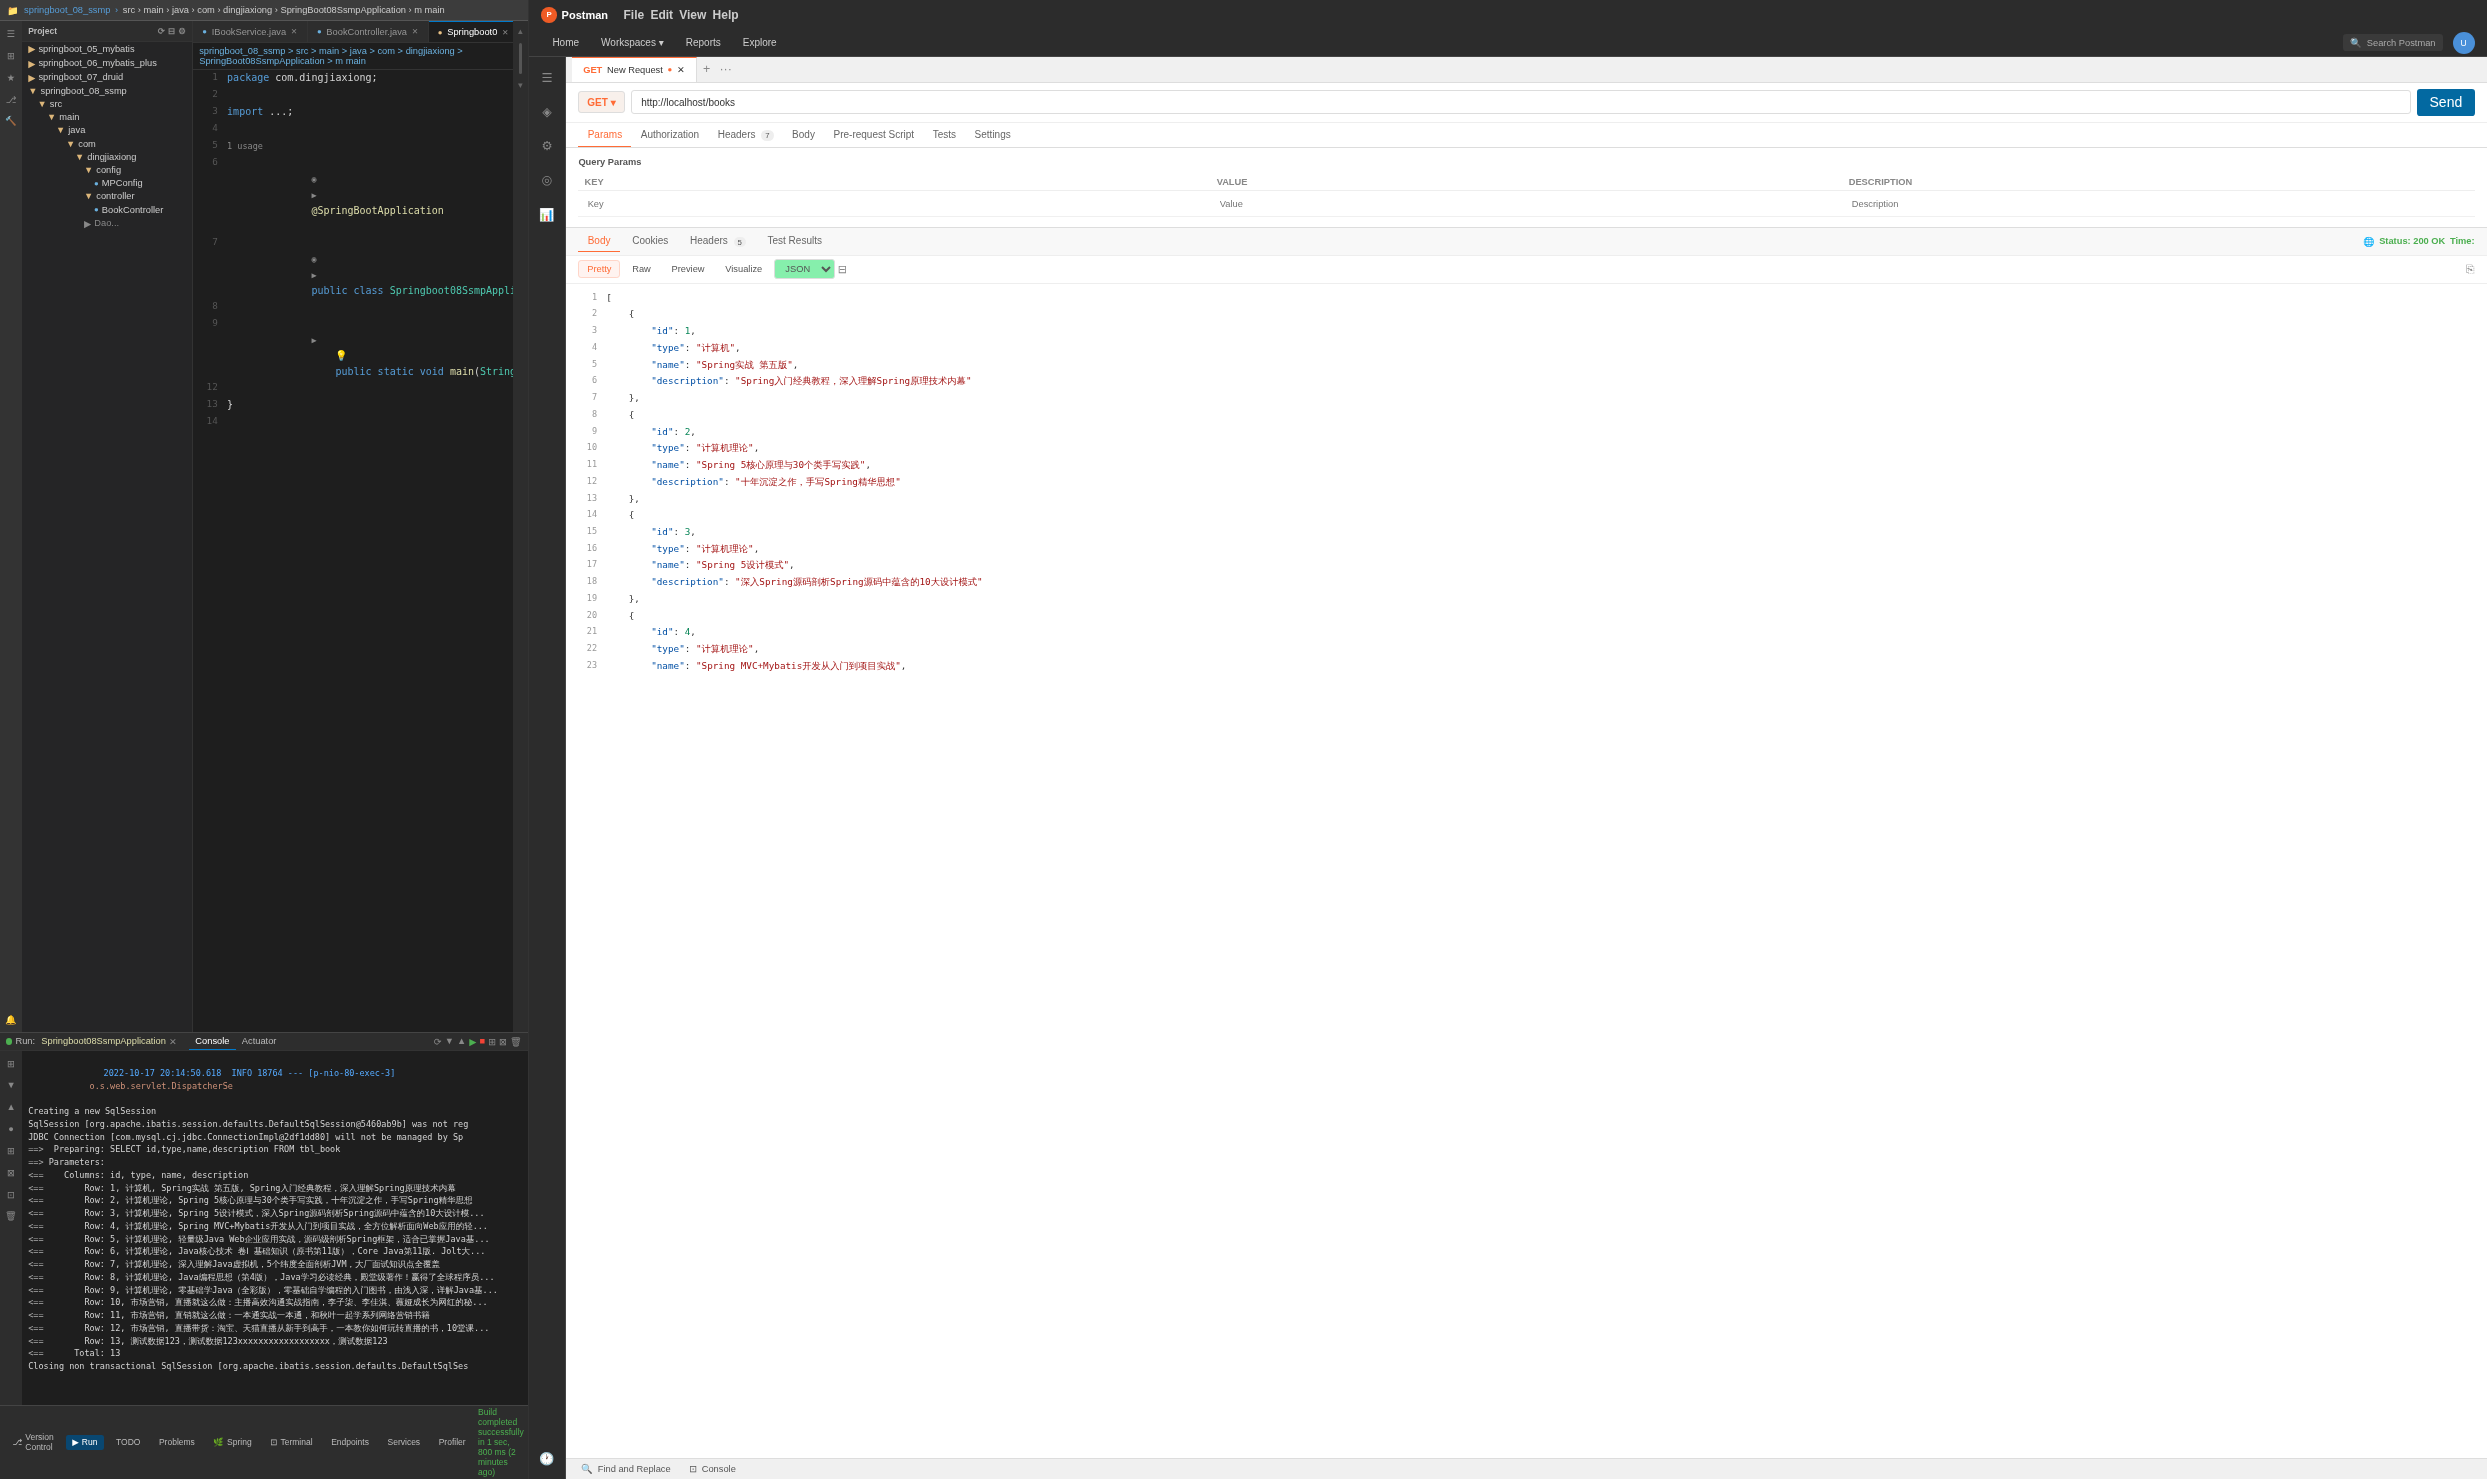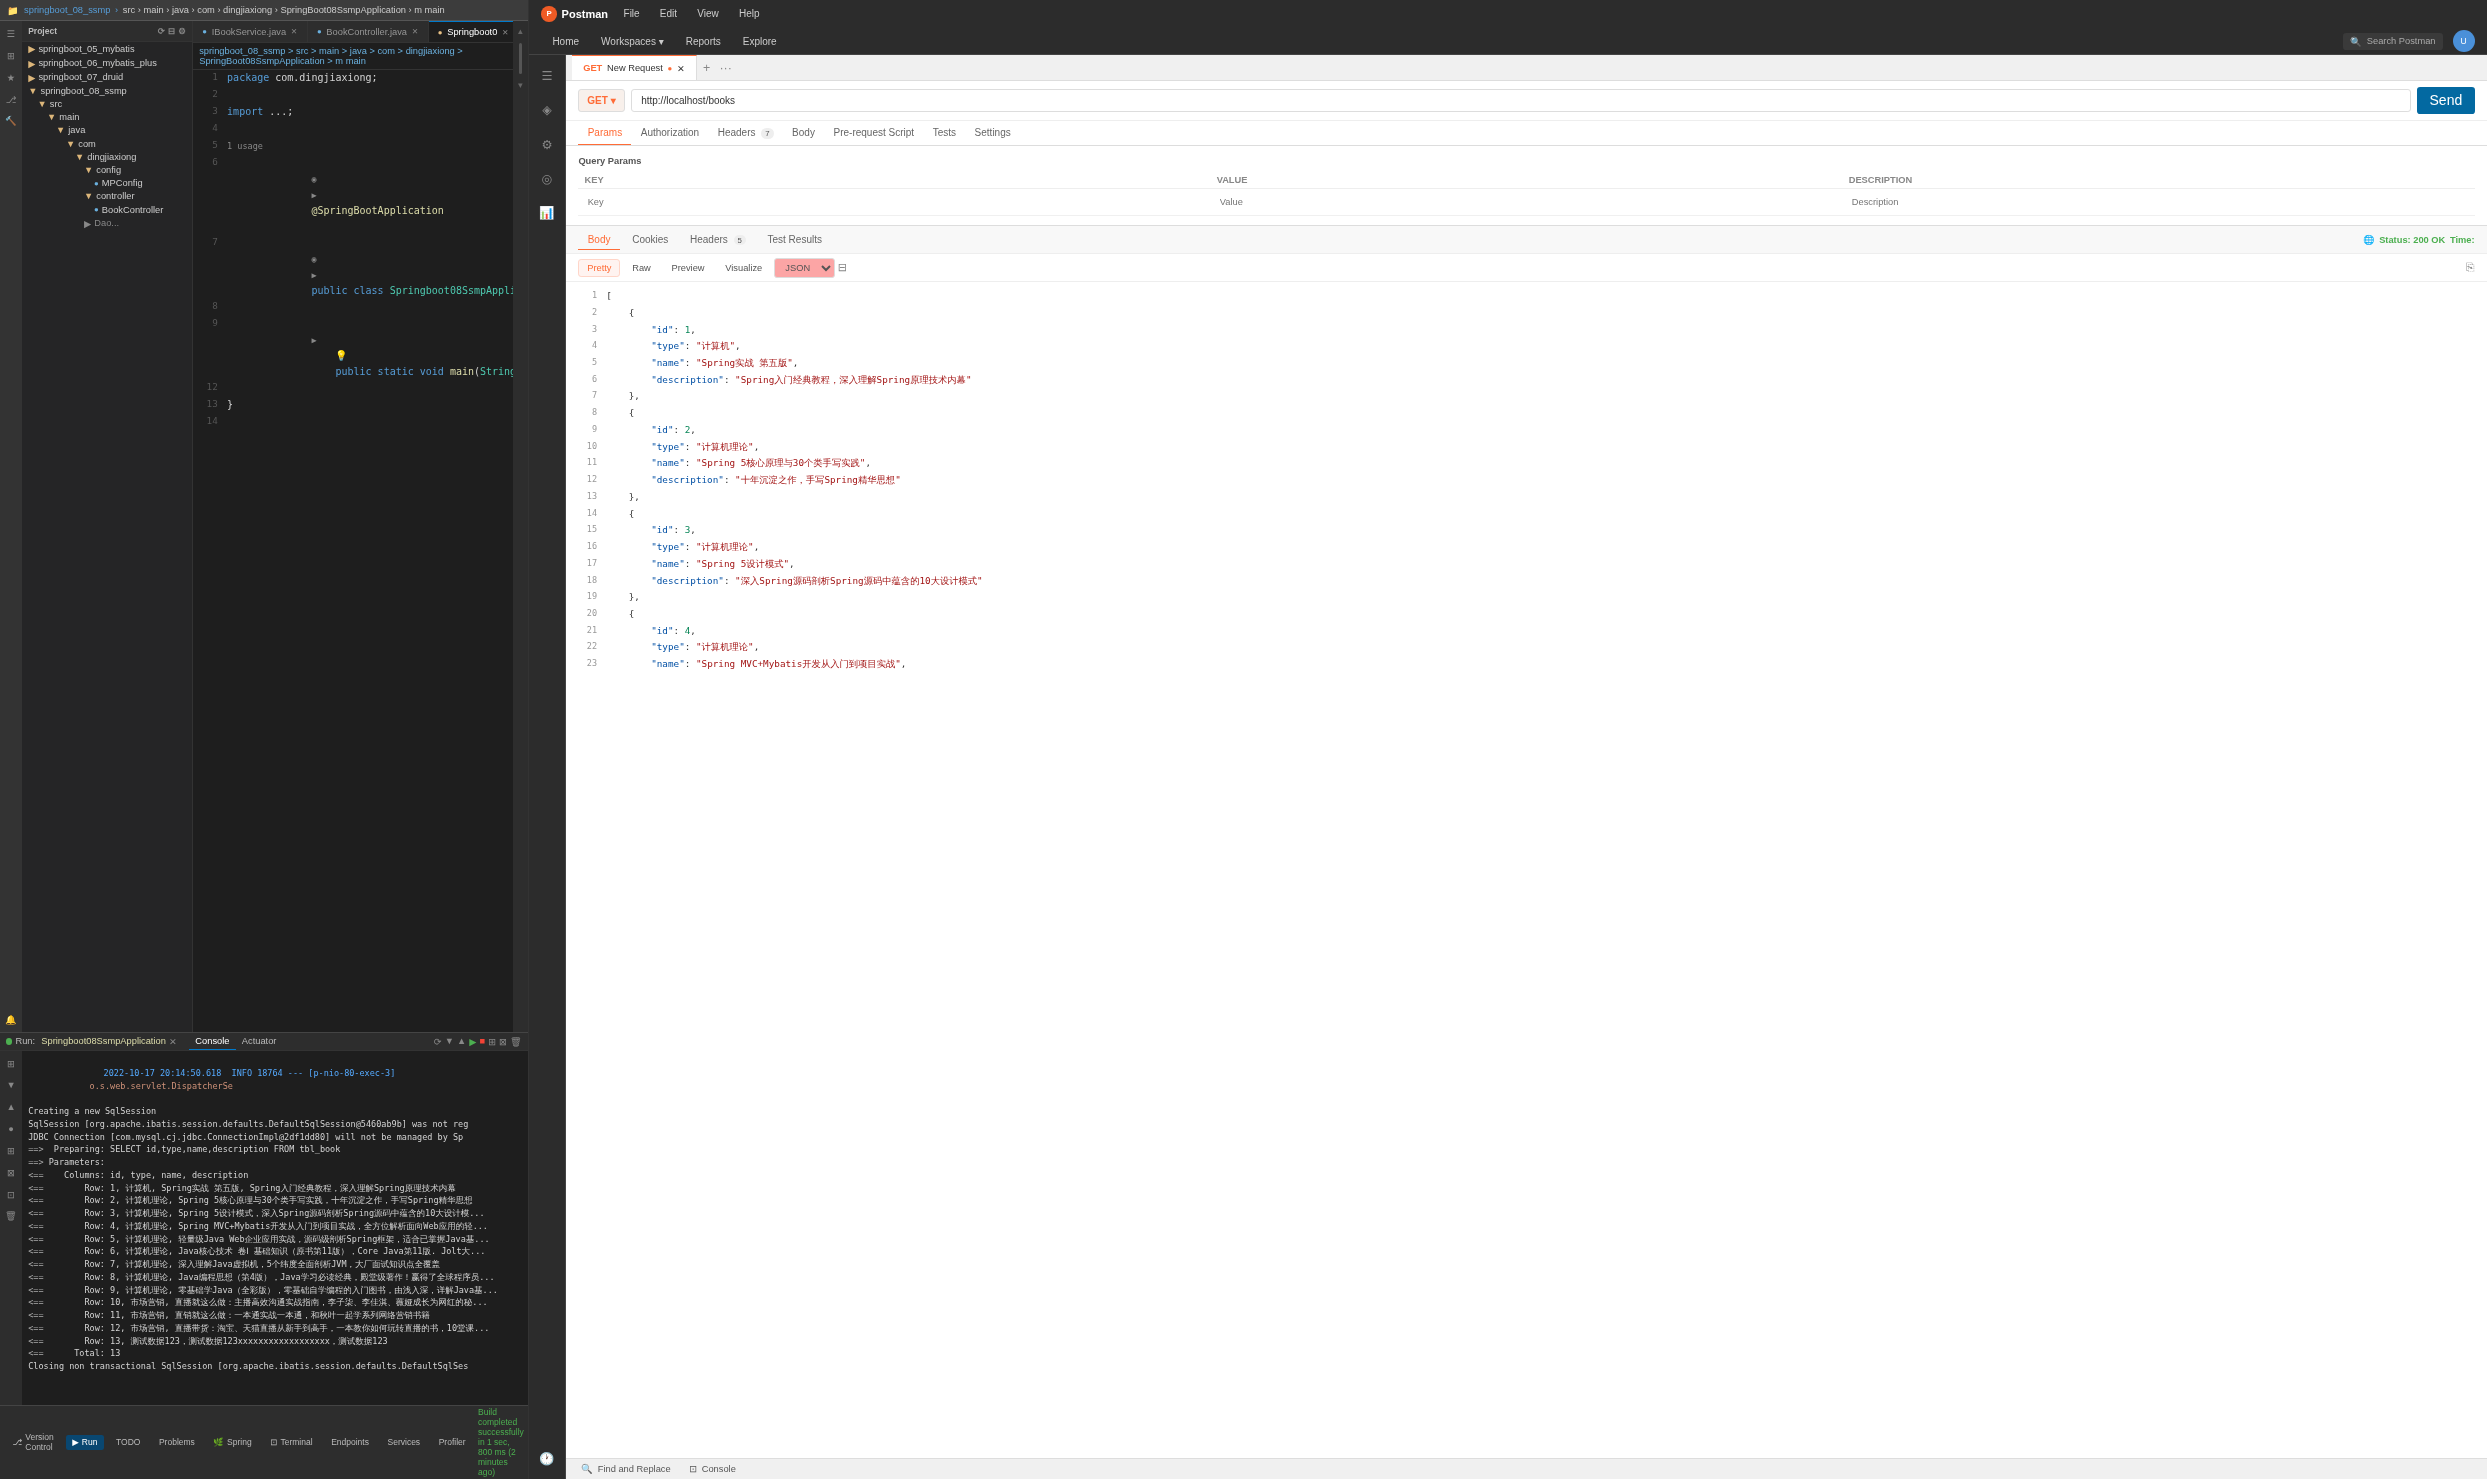--- a/index.html
+++ b/index.html
@@ -248,23 +248,24 @@
       background: #ef5b25;
       border-radius: 50%;
       display: flex;
       align-items: center;
       justify-content: center;
       color: white;
       font-size: 7.8px;
     }
     .postman-menu {
       display: flex;
-      gap: 14px;
+      gap: 0;
       color: #ccc;
-      font-size: 10px;
+      font-size: 12px;
+      font-weight: bold;
     }
     .postman-menu-item { cursor: pointer; padding: 1.6px 3.1px; }
 
     
     .postman-nav {
       background: #2c2c2c;
       display: flex;
       align-items: center;
       padding: 0 12.4px;
       border-bottom: 0.8px solid #444;
@@ -528,21 +529,21 @@
       border-radius: 3.1px;
       border: 0.8px solid transparent;
     }
     .fmt-btn.active { background: #fff3f0; color: #ff6c37; border-color: #ffd5c8; }
     .fmt-select {
       border: 0.8px solid #ddd;
       border-radius: 3.1px;
       padding: 3.1px 6.2px;
       font-size: 9.3px;
       color: #555;
-      background: #fca5a5;
+      background: #86efac;
     }
     .resp-icon { color: #888; cursor: pointer; font-size: 11px; }
 
     
     .json-output {
       flex: 1;
       overflow: auto;
       padding: 6.2px 12.4px;
       background: #fff;
       font-family: 'Consolas', monospace;

